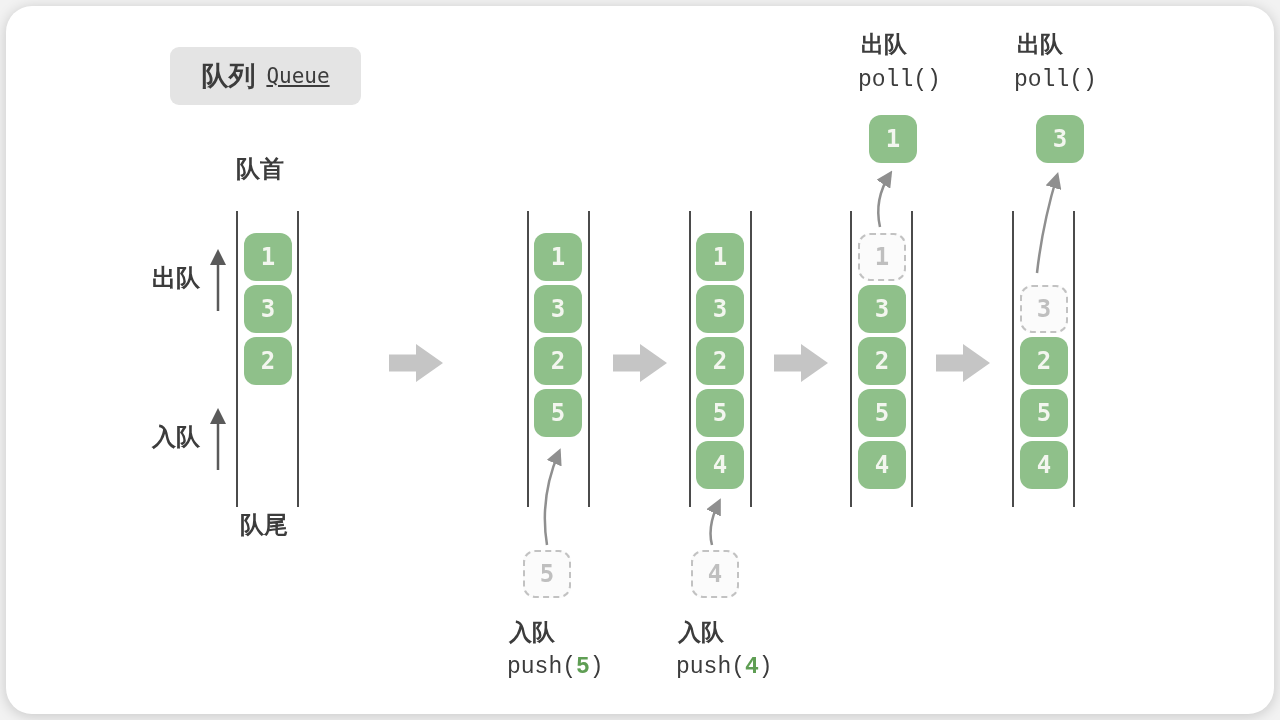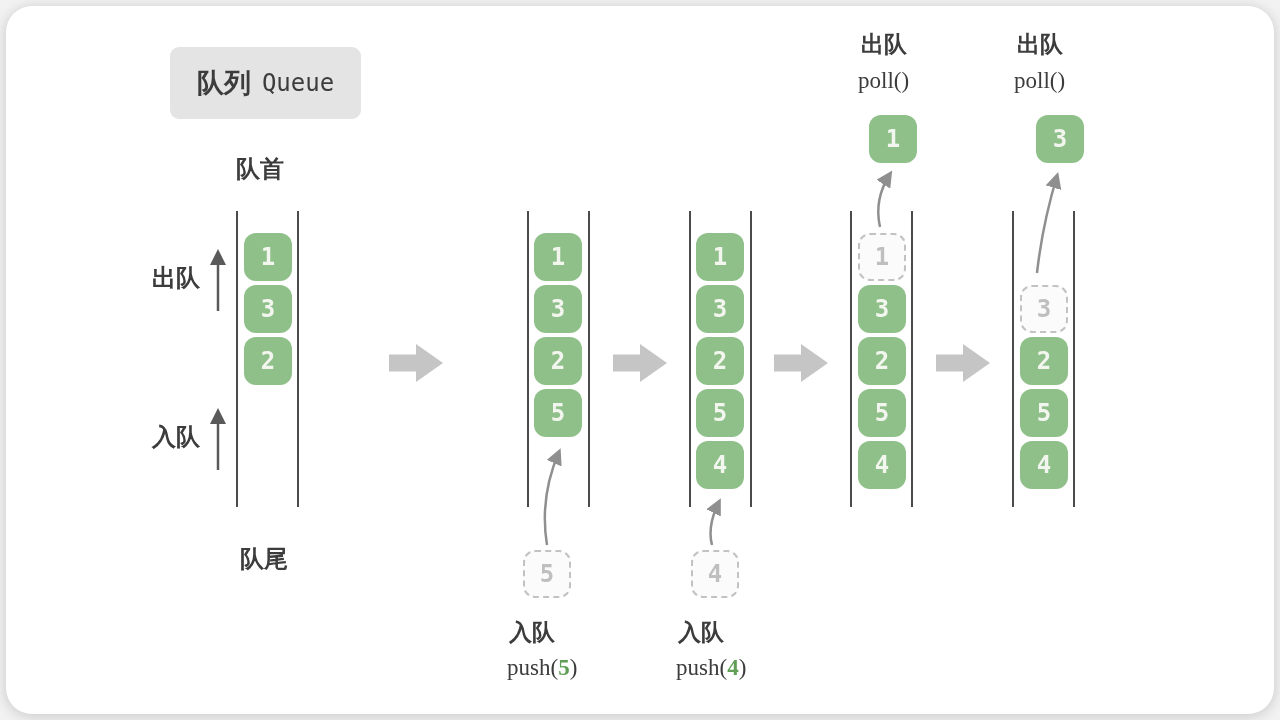--- a/index.html
+++ b/index.html
@@ -10,37 +10,37 @@
     overflow:hidden;
   }
   .card{
     position:absolute;left:6px;top:6px;right:6px;bottom:6px;
     background:#ffffff;border-radius:26px;
     box-shadow:0 2px 14px rgba(0,0,0,0.18);
   }
   .stage{position:absolute;left:0;top:0;width:1280px;height:720px;}
 
   .title-badge{
-    position:absolute;left:170px;top:47px;width:191px;height:72px;
+    position:absolute;left:170px;top:47px;width:191px;height:58px;
     background:var(--title-bg,#e4e4e4);border-radius:9px;
     display:flex;align-items:center;justify-content:center;gap:11px;
   }
   .title-zh{font-weight:bold;font-size:27px;color:var(--ink,#3c3c3c);}
-  .title-en{font-family:"DejaVu Sans Mono",monospace;font-size:24px;color:var(--ink,#3c3c3c);}
+  .title-en{font-family:"DejaVu Sans Mono",monospace;font-size:21px;color:var(--ink,#3c3c3c);text-decoration:underline;}
 
   .zh-label{
     position:absolute;font-weight:bold;font-size:24px;color:var(--ink,#3c3c3c);
     white-space:nowrap;line-height:1;
   }
   .zh-label-sm{
     position:absolute;font-weight:bold;font-size:23px;color:var(--ink,#3c3c3c);
     white-space:nowrap;line-height:1;
   }
   .code-label{
-    position:absolute;font-family:Liberation Serif, serif;font-size:23px;
+    position:absolute;font-family:Liberation Mono, monospace;font-size:23px;
     color:var(--ink,#3c3c3c);white-space:nowrap;line-height:1;
   }
   .code-label .arg{color:var(--accent-green,#5f9e54);font-weight:bold;}
 
   .wall{position:absolute;top:211px;width:2px;height:296px;background:var(--wall,#4b4b4b);}
 
   .box{
     position:absolute;width:48px;height:48px;border-radius:12px;
     display:flex;align-items:center;justify-content:center;
     font-family:"DejaVu Sans Mono",monospace;font-weight:bold;font-size:24px;
@@ -66,21 +66,21 @@
 <div class="stage">
 
   <div class="title-badge">
     <span class="title-zh">队列</span>
     <span class="title-en">Queue</span>
   </div>
 
   <div class="zh-label" style="left:236px;top:157px;">队首</div>
   <div class="zh-label" style="left:152px;top:266px;">出队</div>
   <div class="zh-label" style="left:152px;top:425px;">入队</div>
-  <div class="zh-label" style="left:240px;top:547px;">队尾</div>
+  <div class="zh-label" style="left:240px;top:513px;">队尾</div>
 
   <div class="wall" style="left:236px;"></div>
   <div class="wall" style="left:297px;"></div>
   <div class="box green" style="left:244px;top:233px;">1</div>
   <div class="box green" style="left:244px;top:285px;">3</div>
   <div class="box green" style="left:244px;top:337px;">2</div>
 
   <div class="wall" style="left:527px;"></div>
   <div class="wall" style="left:588px;"></div>
   <div class="box green" style="left:534px;top:233px;">1</div>

